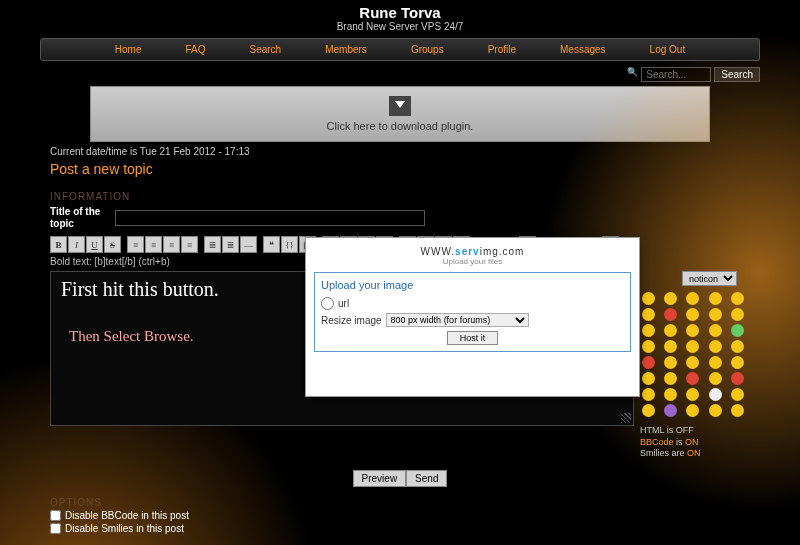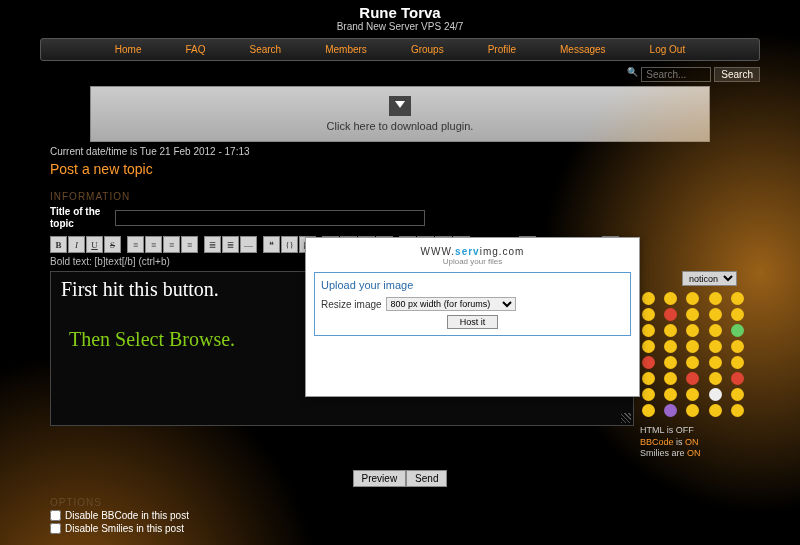--- a/index.html
+++ b/index.html
@@ -27,21 +27,21 @@
 .toolbar { display: flex; flex-wrap: wrap; gap: 1px; align-items: center; }
 .tb-btn { width: 17px; height: 17px; background: #d4d4d4; border: 1px solid #888; display: inline-flex; align-items: center; justify-content: center; font-size: 9px; color: #333; cursor: pointer; font-family: Georgia, serif; }
 .tb-sep { width: 4px; }
 .tb-others { background: #d4d4d4; border: 1px solid #888; font-size: 9px; padding: 1px 4px; color: #333; cursor: pointer; }
 .tb-close { background: #d4d4d4; border: 1px solid #888; font-size: 9px; padding: 1px 4px; color: #333; cursor: pointer; }
 .hint { color: #bbb; font-size: 10px; margin-top: 3px; }
 .editor-wrap { display: flex; gap: 6px; margin-top: 4px; position: relative; }
 .editor { flex: 1; height: 155px; background: #0a0a0a; border: 1px solid #444; position: relative; }
 .editor-resize { position: absolute; right: 2px; bottom: 2px; width: 10px; height: 10px; background: repeating-linear-gradient(45deg,#555 0 1px,transparent 1px 3px); }
 .overlay-text { position: absolute; left: 10px; top: 6px; color: #fff; font-size: 20px; font-family: Georgia, serif; }
-.overlay-text2 { position: absolute; left: 18px; top: 56px; color: #84cc16; font-size: 20px; font-family: Georgia, serif; }
+.overlay-text2 { position: absolute; left: 18px; top: 56px; color: #fca5a5; font-size: 15px; font-family: Georgia, serif; }
 .arrow { position: absolute; left: 263px; top: -13px; width: 60px; height: 40px; pointer-events: none; }
 .sidebar { width: 110px; display: flex; flex-direction: column; gap: 2px; }
 .emo-header { display: flex; align-items: center; gap: 2px; padding-left: 42px; }
 .emo-select { background: #d4d4d4; border: 1px solid #888; font-size: 9px; padding: 0 2px; width: 55px; height: 15px; }
 .emo-grid { flex: 1; display: grid; grid-template-columns: repeat(5, 1fr); gap: 3px; padding: 4px 0 2px 2px; align-content: start; }
 .emo { width: 13px; height: 13px; border-radius: 50%; background: #f5c518; display: inline-block; cursor: pointer; }
 .emo.r { background: #d43; }
 .emo.g { background: #6c6; }
 .emo.p { background: #96c; }
 .emo.w { background: #eee; }
@@ -56,21 +56,21 @@
 .opt-row label { color: #fff; font-size: 10px; }
 .popup { position: absolute; left: 305px; top: 237px; width: 335px; height: 160px; background: #fff; border: 1px solid #999; box-shadow: 0 2px 8px rgba(0,0,0,0.4); padding: 8px; font-size: 10px; color: #333; z-index: 10; }
 .popup-logo { text-align: center; font-size: 10px; color: #333; letter-spacing: 1px; }
 .popup-logo .srv { color: #2a9dd6; font-weight: bold; }
 .popup-sub { text-align: center; font-size: 8px; color: #888; }
 .popup-box { border: 1px solid #5a9acf; margin-top: 6px; padding: 6px; }
 .popup-title { color: #2a6aa8; font-weight: normal; font-size: 11px; margin-bottom: 6px; }
 .popup-row { display: flex; align-items: center; gap: 4px; margin-bottom: 3px; }
 .popup-row input[type=text] { border: 1px solid #aaa; padding: 1px; font-size: 9px; width: 100px; }
 .popup-row button { background: #eee; border: 1px solid #888; font-size: 9px; padding: 0 6px; cursor: pointer; }
-.popup-row select { border: 1px solid #aaa; font-size: 9px; padding: 0; width: 130px; }
+.popup-row select { border: 1px solid #aaa; font-size: 9px; padding: 0; width: 143px; }
 .host { text-align: center; margin-top: 4px; }
 .host button { background: #eee; border: 1px solid #888; font-size: 9px; padding: 1px 12px; cursor: pointer; }
 </style>
 </head>
 <body>
 <div class="bg-overlay"></div>
 
 <div class="header">
   <div class="site-title">Rune Torva</div>
   <div class="tagline">Brand New Server VPS 24/7</div>
@@ -243,18 +243,22 @@
 </div>
 
 <div class="popup">
   <div class="popup-logo">
     <span>WWW.</span><span class="srv">serv</span><span>img</span><span>.com</span>
   </div>
   <div class="popup-sub">Upload your files</div>
   <div class="popup-box">
     <div class="popup-title">Upload your image</div>
     <div class="popup-row">
+      <input type="radio" name="src" style="">
+      <span>url</span>
+    </div>
+    <div class="popup-row">
       <span>Resize image</span>
       <select><option>800 px width (for forums)</option></select>
     </div>
     <div class="host"><button>Host it</button></div>
   </div>
 </div>
 
 </body></html>

